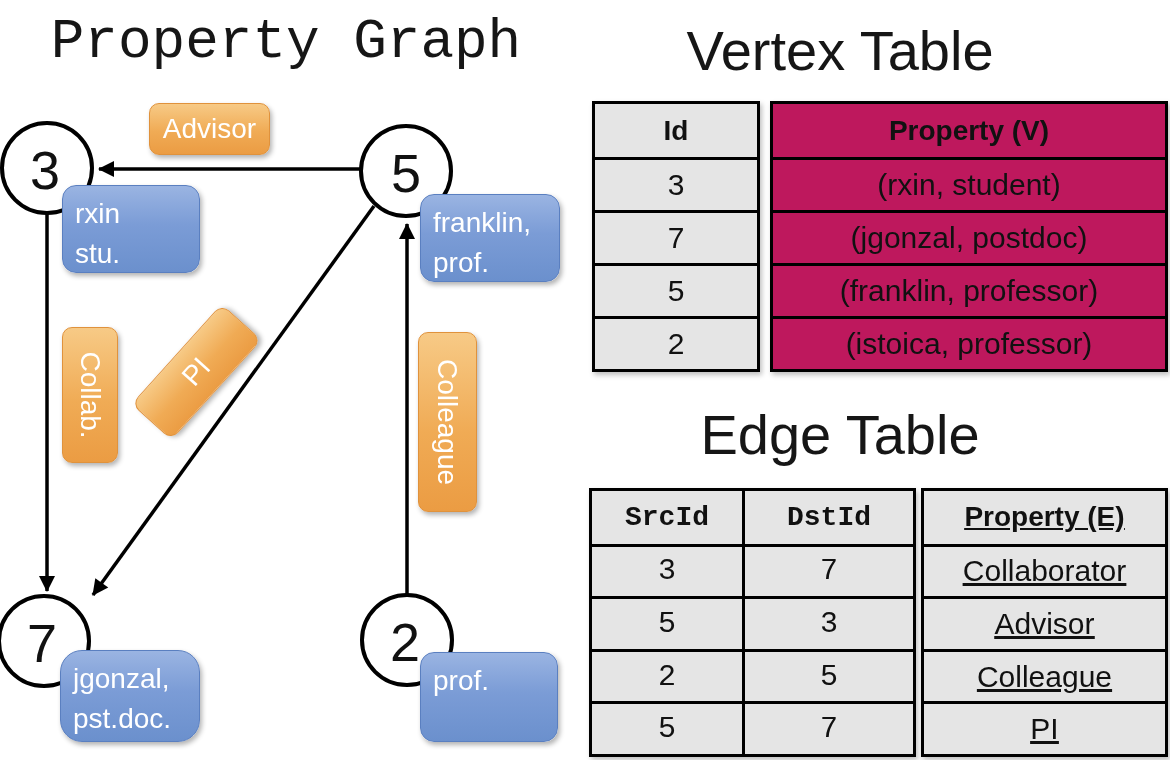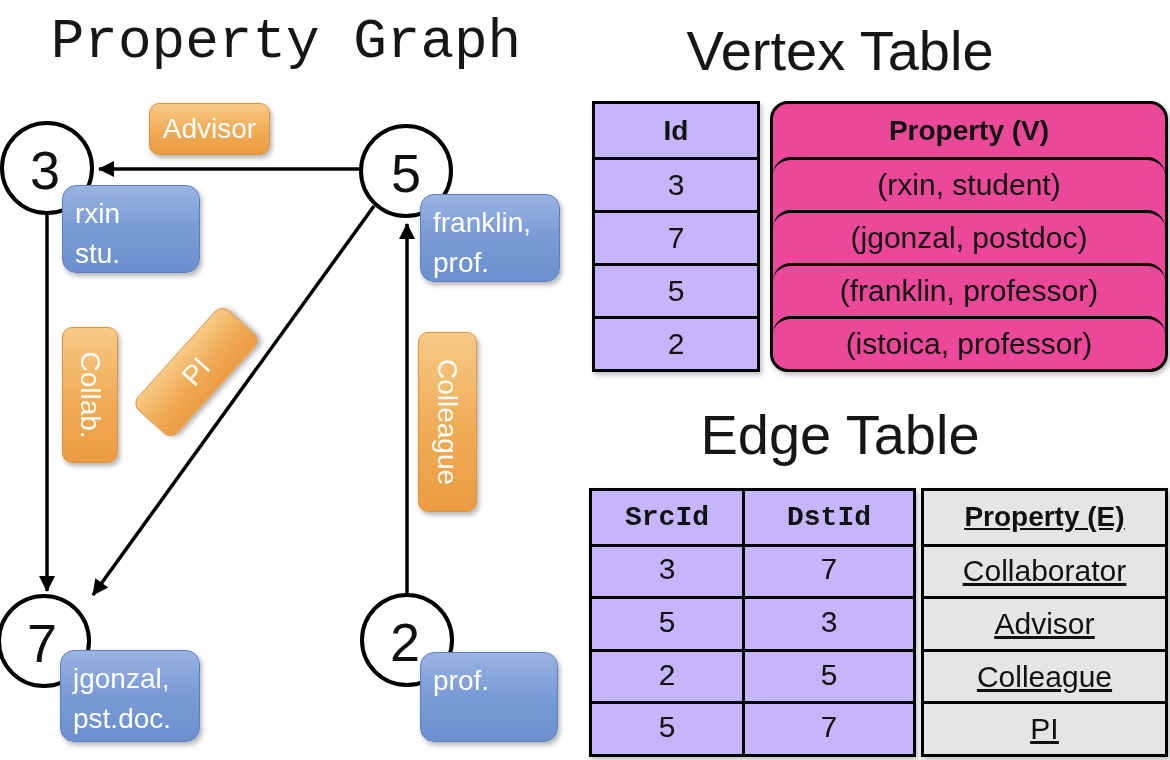--- a/index.html
+++ b/index.html
@@ -34,32 +34,32 @@
     border:1px solid #e0923c;
     box-shadow:2px 3px 5px rgba(0,0,0,0.30);
     color:#ffffff;font-size:28px;
     display:flex;align-items:center;justify-content:center;
     box-sizing:border-box;
   }
   .vtext{transform:rotate(90deg);white-space:nowrap;}
   
   .tblock{
     border:3px solid #000;box-sizing:border-box;
-    display:grid;background:#c4b5fd;
+    display:grid;background:#e5e5e5;
     box-shadow:2px 3px 5px rgba(0,0,0,0.25);
   }
   .tcell{
     display:flex;align-items:center;justify-content:center;
     font-size:30px;color:#111;border-top:3px solid #000;box-sizing:border-box;
     white-space:nowrap;
   }
   .tcell.first{border-top:none;}
   .tcell.hdr{font-weight:bold;font-size:28px;}
   .tcell.vsep{border-left:3px solid #000;}
-  .bg-bluecol{background:#ec4899;border-radius:18px;}
+  .bg-bluecol{background:#be185d;}
   .bg-orangecol{background:#e5e5e5;text-decoration:underline;}
 </style>
 </head>
 <body>
 
 <div id="canvas">
 
   <div class="abs title" style="left:0;top:10px;width:572px;font-family:Liberation Mono, monospace;">Property Graph</div>
 
   <svg class="abs" style="left:0;top:0;" width="1170" height="760" viewBox="0 0 1170 760">
@@ -89,21 +89,21 @@
   <div class="abs node-num" style="left:405px;top:642px;">2</div>
 
   <div class="abs vbox-blue" style="left:62px;top:185px;width:138px;height:88px;">
     <div>rxin</div>
     <div>stu.</div>
   </div>
   <div class="abs vbox-blue" style="left:420px;top:194px;width:140px;height:88px;">
     <div>franklin,</div>
     <div>prof.</div>
   </div>
-  <div class="abs vbox-blue" style="left:60px;top:650px;width:140px;height:92px;">
+  <div class="abs vbox-blue" style="left:60px;top:650px;width:140px;height:92px;border-radius:22px;">
     <div>jgonzal,</div>
     <div>pst.doc.</div>
   </div>
   <div class="abs vbox-blue" style="left:420px;top:652px;width:138px;height:90px;">
     <div>prof.</div>
   </div>
 
   <div class="abs ebox" style="left:149px;top:103px;width:121px;height:52px;">
     <span>Advisor</span>
   </div>

